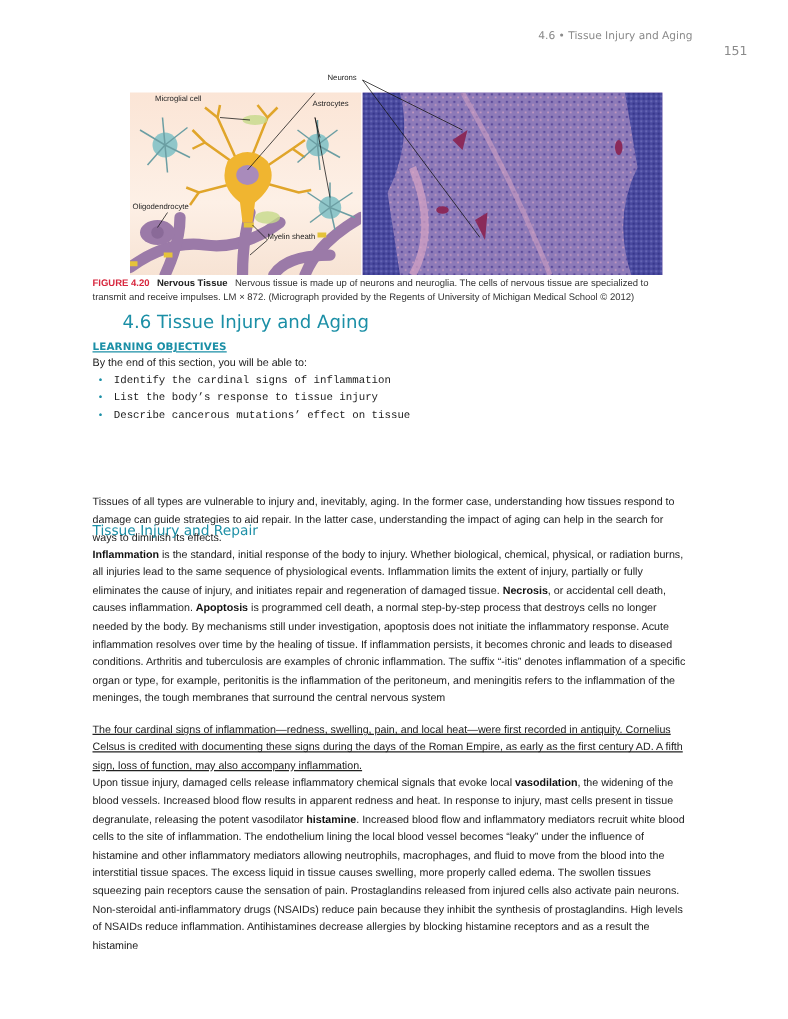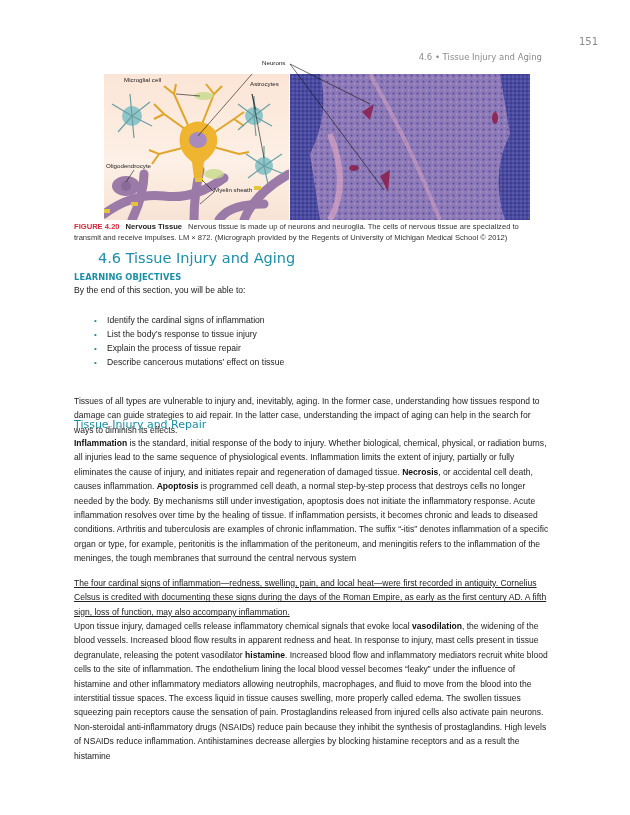--- a/index.html
+++ b/index.html
@@ -1,41 +1,41 @@
 <!DOCTYPE html>
 <html><head>
 <meta charset="utf-8">
 <style>
   html, body { margin:0; padding:0; background:#ffffff; }
   body { width:630px; height:815px; position:relative; overflow:hidden;
          font-family:"DejaVu Sans", sans-serif; color:#222; }
   .running-head { position:absolute; top:24px; left:0; width:630px; height:14px; }
-  .rh-title { position:absolute; right:88px; top:0; font-size:8.5px; color:#8a8a8a;margin-top:28px; }
+  .rh-title { position:absolute; right:76px; top:0; font-size:8.5px; color:#8a8a8a; }
   .rh-page { position:absolute; right:32px; top:0; font-size:10px; color:#8a8a8a;margin-top:12px; }
 
   .figure { position:absolute; left:104px; top:58px; width:426px; height:162px; }
   .illus { position:absolute; left:0; top:16px; width:185px; height:146px;
            background:linear-gradient(180deg,#fbe5d6 0%,#fdf0e6 60%,#f7e3d4 100%); overflow:hidden; }
   .micro { position:absolute; left:186px; top:16px; width:240px; height:146px; overflow:hidden;
            background:#8f7dbb; }
   .fig-label { position:absolute; font-size:6.2px; color:#222; white-space:nowrap;
                font-family:"Liberation Sans", sans-serif; background:transparent; }
 
   .caption { position:absolute; left:74px; top:222px; width:470px; font-size:7.6px; line-height:10.5px; color:#333;
              font-family:"Liberation Sans", sans-serif; }
   .caption .fig-num { color:#d7263d; font-weight:bold; margin-right:6px; }
   .caption .fig-title { font-weight:bold; color:#222; margin-right:6px; }
 
   .section-title { position:absolute; left:74px; top:250px; font-size:14.5px; color:#1b8fa6;
                    font-family:"DejaVu Sans", sans-serif; white-space:nowrap;margin-left:24px; }
   .lo-heading { position:absolute; left:74px; top:272px; font-size:8.3px; font-weight:bold; color:#1b8fa6;
-                letter-spacing:0.1px; font-family:"DejaVu Sans", sans-serif; }
+                letter-spacing:0.1px; font-family:"DejaVu Sans", sans-serif;text-decoration:underline; }
   .lo-intro { position:absolute; left:74px; top:285px; font-size:8.6px; color:#222; font-family:"Liberation Sans", sans-serif; }
-  .lo-list { position:absolute; left:78px; top:297px; margin:16px; padding:0; list-style:none;
-             font-family:Liberation Sans, sans-serif; font-size:8.6px; color:#222; }
+  .lo-list { position:absolute; left:78px; top:297px; margin:0; padding:0; list-style:none;
+             font-family:Liberation Mono, monospace; font-size:8.6px; color:#222; }
   .lo-list li { height:14px; line-height:14px; white-space:nowrap; }
   .lo-list .bullet { display:inline-block; width:13px; color:#1b8fa6; font-size:8px; }
 
   .para { position:absolute; left:74px; width:478px; font-size:8.55px; line-height:14.4px; color:#222;
           font-family:"Liberation Sans", sans-serif; margin:0; }
   .para b { font-weight:bold; color:#111; }
   .subsection-title { position:absolute; left:74px; top:418px; font-size:11px; color:#1b8fa6;
                       font-family:"DejaVu Sans", sans-serif; white-space:nowrap; }
 </style>
 </head>
@@ -171,21 +171,20 @@
 <div class="caption">
   <span class="fig-num">FIGURE 4.20</span><span class="fig-title">Nervous Tissue</span><span>Nervous tissue is made up of neurons and neuroglia. The cells of nervous tissue are specialized to transmit and receive impulses. LM × 872. (Micrograph provided by the Regents of University of Michigan Medical School © 2012)</span>
 </div>
 
 <div class="section-title">4.6 Tissue Injury and Aging</div>
 <div class="lo-heading">LEARNING OBJECTIVES</div>
 <div class="lo-intro">By the end of this section, you will be able to:</div>
 <ul class="lo-list">
   <li><span class="bullet">•</span><span>Identify the cardinal signs of inflammation</span></li>
   <li><span class="bullet">•</span><span>List the body’s response to tissue injury</span></li>
-  <li><span class="bullet">•</span><span>Explain the process of tissue repair</span></li>
   <li><span class="bullet">•</span><span>Describe cancerous mutations’ effect on tissue</span></li>
 </ul>
 
 <p class="para" style="top:370px;margin-top:24px;">Tissues of all types are vulnerable to injury and, inevitably, aging. In the former case, understanding how tissues respond to damage can guide strategies to aid repair. In the latter case, understanding the impact of aging can help in the search for ways to diminish its effects.</p>
 
 <div class="subsection-title">Tissue Injury and Repair</div>
 
 <p class="para" style="top:436px;"><b>Inflammation</b><span> is the standard, initial response of the body to injury. Whether biological, chemical, physical, or radiation burns, all injuries lead to the same sequence of physiological events. Inflammation limits the extent of injury, partially or fully eliminates the cause of injury, and initiates repair and regeneration of damaged tissue. </span><b>Necrosis</b><span>, or accidental cell death, causes inflammation. </span><b>Apoptosis</b><span> is programmed cell death, a normal step-by-step process that destroys cells no longer needed by the body. By mechanisms still under investigation, apoptosis does not initiate the inflammatory response. Acute inflammation resolves over time by the healing of tissue. If inflammation persists, it becomes chronic and leads to diseased conditions. Arthritis and tuberculosis are examples of chronic inflammation. The suffix “-itis” denotes inflammation of a specific organ or type, for example, peritonitis is the inflammation of the peritoneum, and meningitis refers to the inflammation of the meninges, the tough membranes that surround the central nervous system</span></p>
 
 <p class="para" style="top:576px;text-decoration:underline;">The four cardinal signs of inflammation—redness, swelling, pain, and local heat—were first recorded in antiquity. Cornelius Celsus is credited with documenting these signs during the days of the Roman Empire, as early as the first century AD. A fifth sign, loss of function, may also accompany inflammation.</p>

